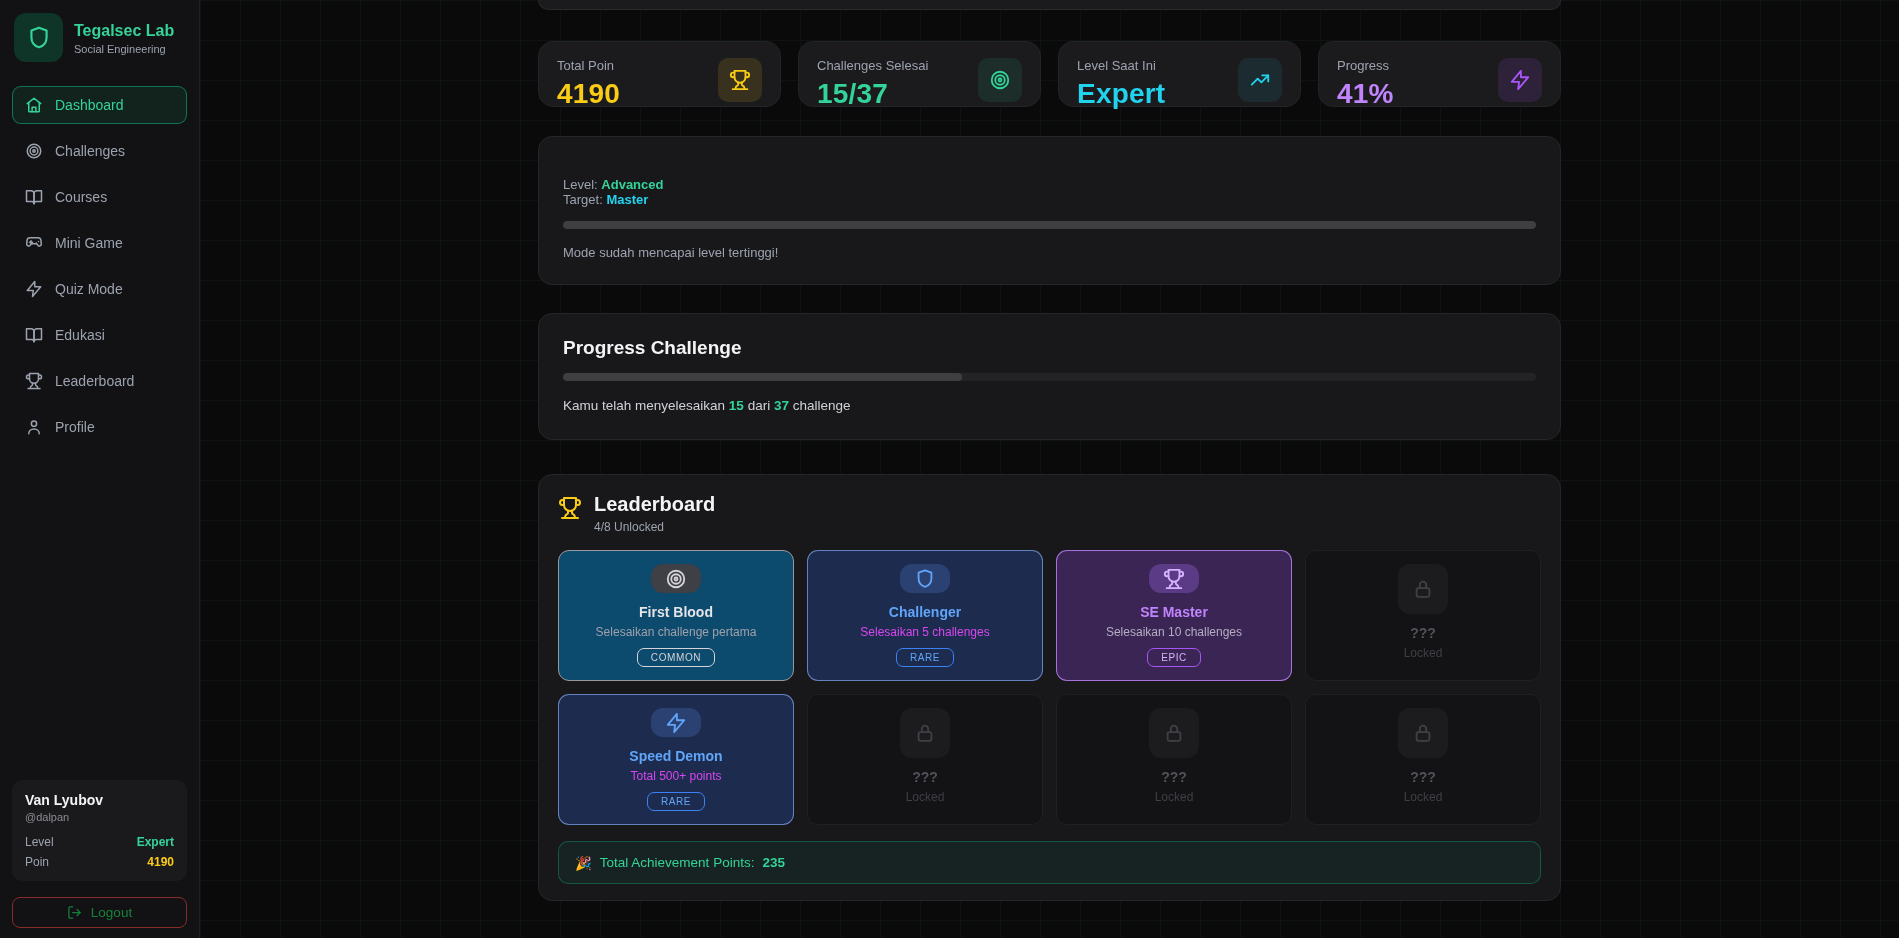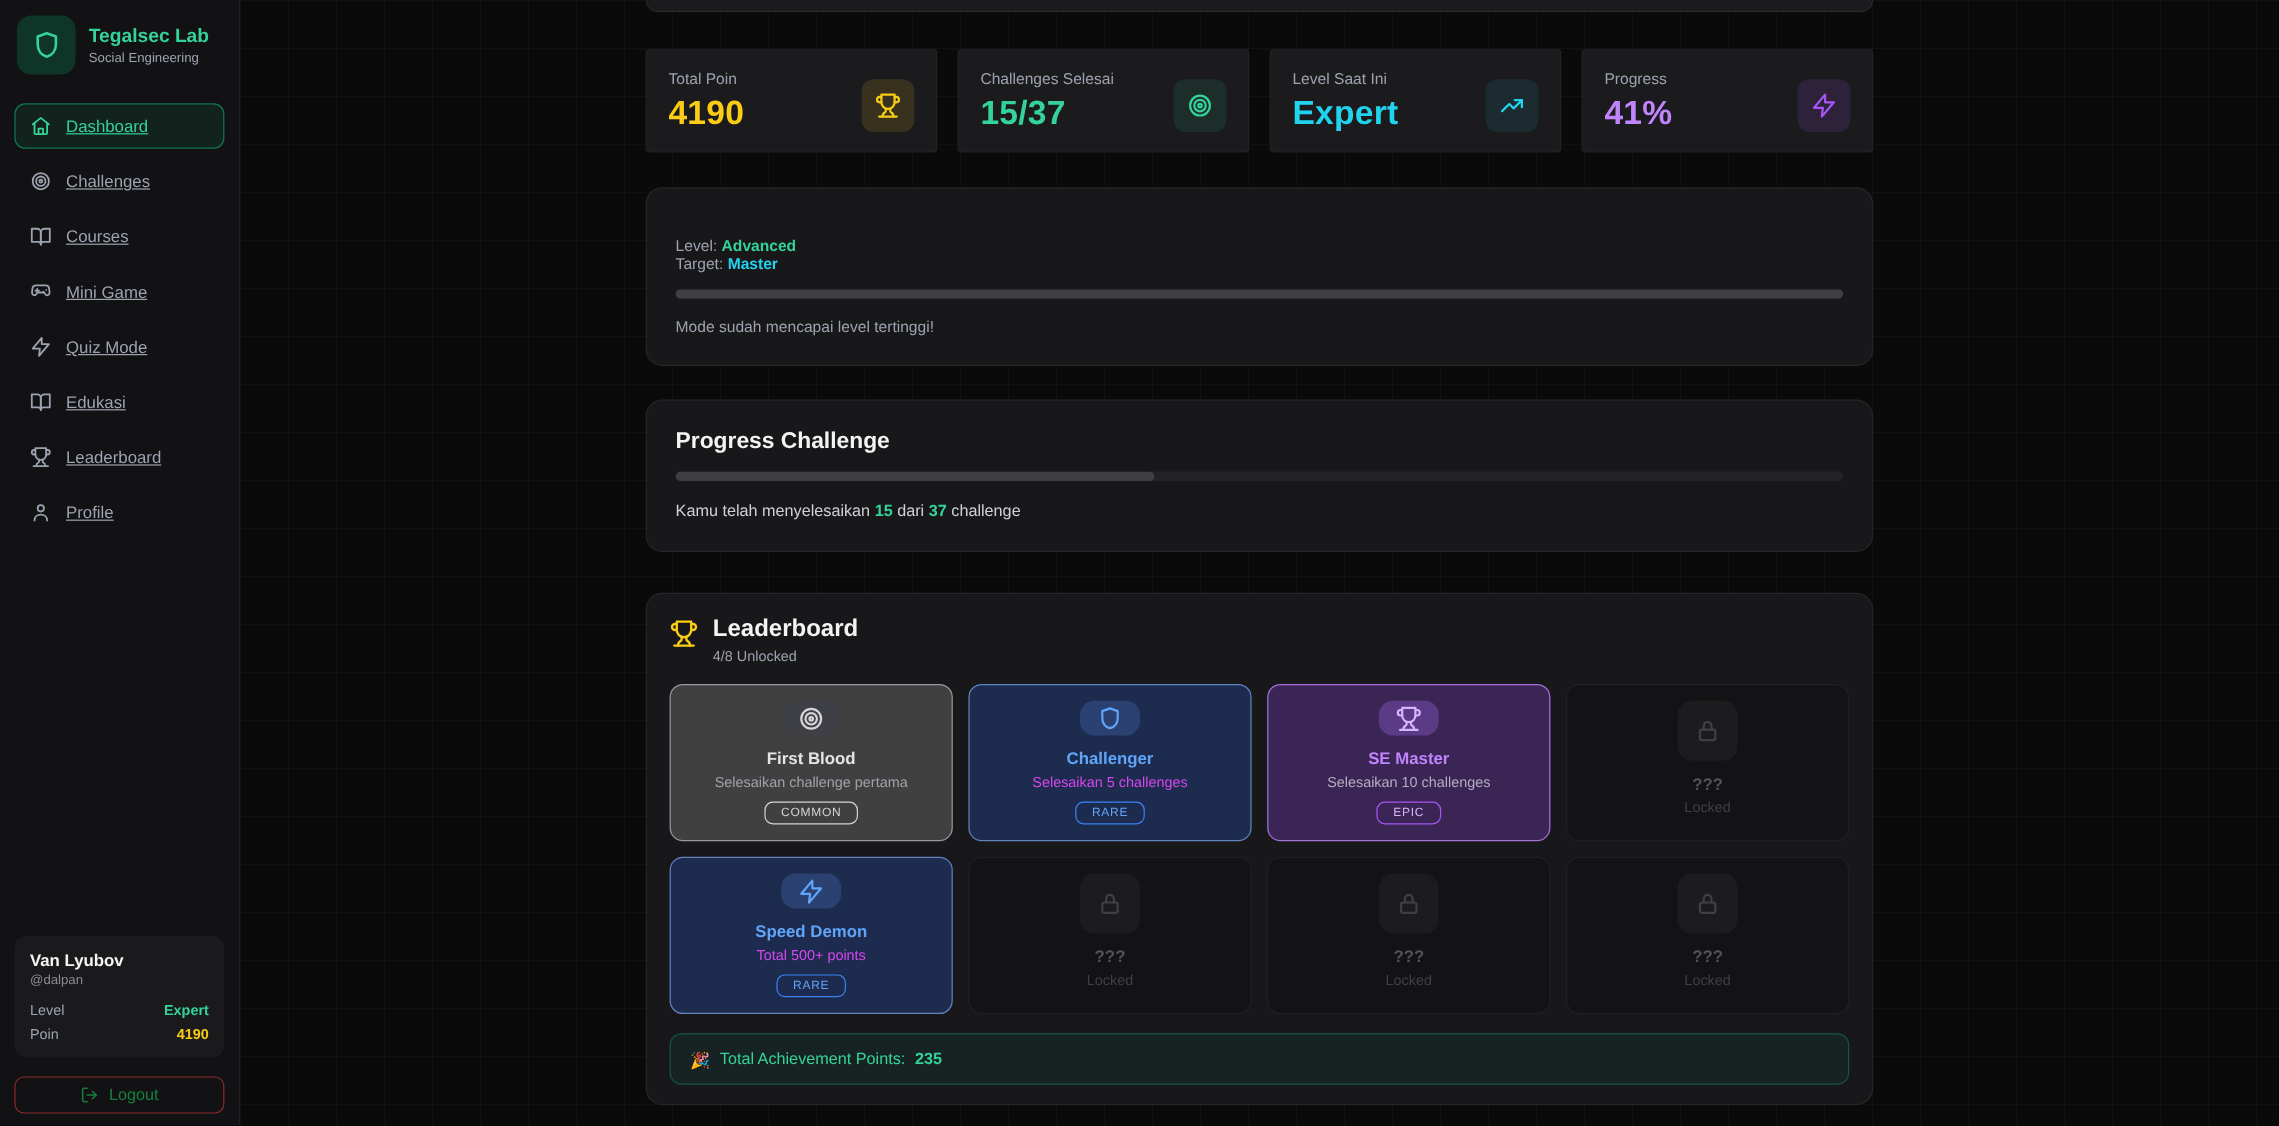--- a/index.html
+++ b/index.html
@@ -28,21 +28,21 @@
     width:49px; height:49px; border-radius:12px; background:#0e3527;
     display:flex; align-items:center; justify-content:center; color:#34d399;
   }
   .brand-title { color:#34d399; font-size:16px; font-weight:bold; line-height:1.25; }
   .brand-sub { color:#9ca3af; font-size:11px; margin-top:2px; }
 
   .nav { display:flex; flex-direction:column; gap:8px; }
   .nav-item {
     display:flex; align-items:center; gap:12px;
     height:38px; padding:0 12px; border-radius:9px;
-    color:#9ca3af; font-size:14px; border:1px solid transparent; cursor:pointer;text-decoration:underline;
+    color:#9ca3af; font-size:14px; border:1px solid transparent; cursor:pointer;
   }
   .nav-item.active {
     background:rgba(16,185,129,0.10);
     border-color:rgba(16,185,129,0.55);
     color:#34d399;
   }
 
   .side-bottom { margin-top:auto; }
   .user-card {
     background:#1a1a1d; border-radius:10px; padding:12px 13px; margin-bottom:16px;
@@ -64,22 +64,22 @@
   .content { width:1023px; margin:0 auto; position:relative; }
 
   .partial-card-top {
     height:10px; background:#1b1b1e;
     border:1px solid #2a2a2e; border-top:none;
     border-radius:0 0 14px 14px;
   }
 
   .stats-row { margin-top:31px; display:grid; grid-template-columns:repeat(4,1fr); gap:17px; }
   .stat-card {
-    background:#1b1b1e; border:1px solid #232327; border-radius:3px;
-    height:86px; padding:16px 18px; display:flex; align-items:flex-end; justify-content:space-between;
+    background:#1b1b1e; border:1px solid #232327; border-radius:15px;
+    height:66px; padding:16px 18px; display:flex; align-items:flex-start; justify-content:space-between;
   }
   .stat-label { color:#9ca3af; font-size:13px; }
   .stat-value { font-size:28px; font-weight:bold; margin-top:5px; letter-spacing:0.2px; }
   .v-yellow { color:#facc15; } .v-green { color:#34d399; } .v-cyan { color:#22d3ee; } .v-purple { color:#c084fc; }
   .stat-icon-box { width:44px; height:44px; border-radius:10px; display:flex; align-items:center; justify-content:center; }
   .ib-yellow { background:rgba(250,204,21,0.13); color:#facc15; }
   .ib-green  { background:rgba(52,211,153,0.10); color:#34d399; }
   .ib-cyan   { background:rgba(34,211,238,0.09); color:#22d3ee; }
   .ib-purple { background:rgba(168,85,247,0.13); color:#a855f7; }
 
@@ -110,21 +110,21 @@
     display:flex; flex-direction:column; align-items:center; text-align:center;
     border:1px solid transparent;
   }
   .ach-icon-box { width:50px; height:50px; border-radius:12px; display:flex; align-items:center; justify-content:center; }
   .ach-name { font-size:14px; font-weight:bold; margin-top:11px; }
   .ach-desc { font-size:12px; margin-top:5px; }
   .ach-badge {
     margin-top:9px; font-size:10px; font-weight:normal; letter-spacing:0.6px;
     padding:3px 13px; border-radius:7px; border:1.5px solid currentColor;
   }
-  .ach-common { background:#404040; border-color:#98989f; }
+  .ach-common { background:#0c4a6e; border-color:#98989f; }
   .ach-common .ach-icon-box { background:#3f3f46; color:#d4d4d8; }
   .ach-common .ach-name { color:#e4e4e7; }
   .ach-common .ach-desc { color:#a1a1aa; }
   .ach-common .ach-badge { color:#d4d4d8; }
   .ach-rare { background:#1d2c4e; border-color:rgba(120,160,230,0.75); }
   .ach-rare .ach-icon-box { background:#2a4172; color:#60a5fa; }
   .ach-rare .ach-name { color:#60a5fa; }
   .ach-rare .ach-desc { color:#d946ef; }
   .ach-rare .ach-badge { color:#60a5fa; border-color:#3b82f6; }
   .ach-epic { background:#3b2555; border-color:rgba(192,132,252,0.8); }

